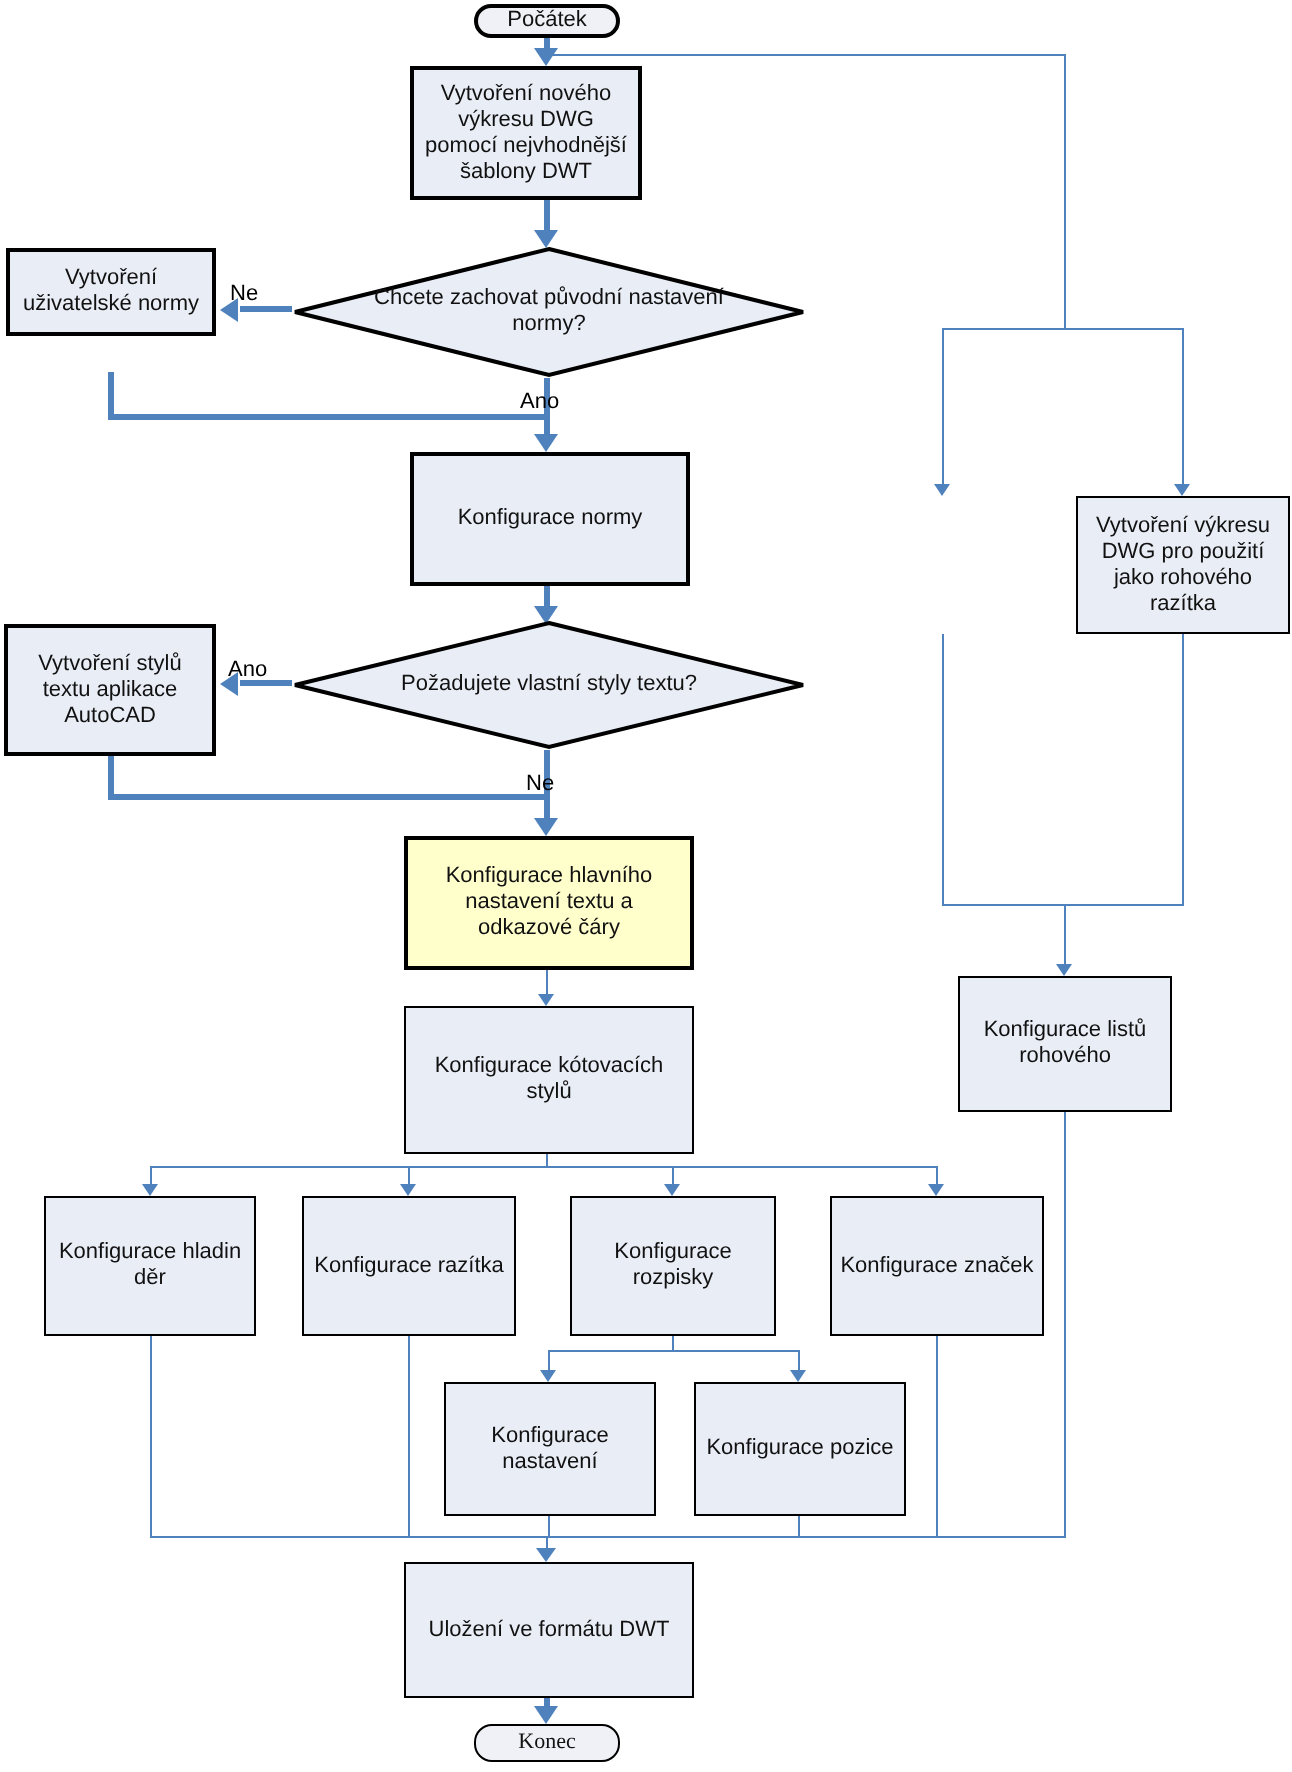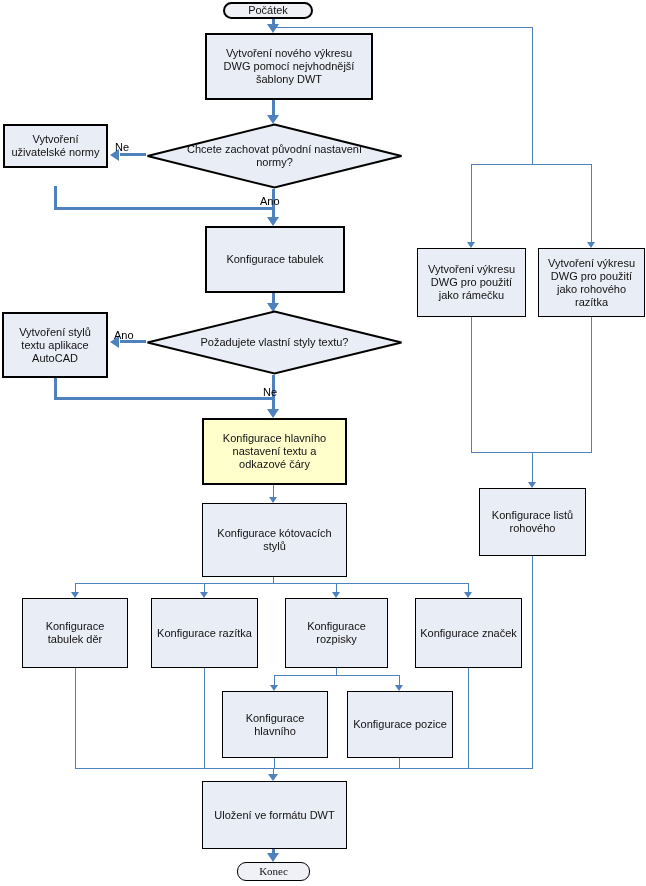--- a/index.html
+++ b/index.html
@@ -103,46 +103,43 @@
 
   <div class="seg" style="left:75px;top:668px;width:1px;height:101px"></div>
   <div class="seg" style="left:204px;top:668px;width:1px;height:101px"></div>
   <div class="seg" style="left:274px;top:758px;width:1px;height:11px"></div>
   <div class="seg" style="left:399px;top:758px;width:1px;height:11px"></div>
   <div class="seg" style="left:468px;top:668px;width:1px;height:101px"></div>
   <div class="seg" style="left:75px;top:768px;width:458px;height:1px"></div>
   <div class="seg" style="left:273px;top:768px;width:1px;height:8px"></div>
   <div class="ad-md" style="left:268px;top:774px"></div>
 
-  <div class="node terminator" style="left:223px;top:2px;width:90px;height:17px">
+  <div class="node terminator" style="left:237px;top:2px;width:73px;height:17px">
     <span>Počátek</span>
   </div>
 
-  <div class="node thick" style="left:205px;top:33px;width:168px;height:67px">
+  <div class="node thick" style="left:205px;top:33px;width:116px;height:67px">
     <span>Vytvoření nového výkresu DWG pomocí nejvhodnější šablony DWT</span>
   </div>
 
   <div class="node diamond" style="left:146px;top:123px;width:257px;height:66px">
     <svg viewBox="0 0 257 66" preserveAspectRatio="none">
       <polygon points="128.5,1.5 255.5,33 128.5,64.5 1.5,33"></polygon>
     </svg>
     <span class="dlabel">Chcete zachovat původní nastavení normy?</span>
   </div>
 
   <div class="node thick" style="left:3px;top:124px;width:105px;height:44px">
     <span>Vytvoření uživatelské normy</span>
   </div>
 
   <div class="node thick" style="left:205px;top:226px;width:140px;height:67px">
-    <span>Konfigurace tabulek</span>
+    <span>Konfigurace normy</span>
   </div>
 
-  <div class="node" style="left:417px;top:248px;width:109px;height:69px">
-    <span>Vytvoření výkresu DWG pro použití jako rámečku</span>
-  </div>
 
   <div class="node" style="left:538px;top:248px;width:107px;height:69px">
     <span>Vytvoření výkresu DWG pro použití jako rohového razítka</span>
   </div>
 
   <div class="node diamond" style="left:146px;top:310px;width:257px;height:65px">
     <svg viewBox="0 0 257 65" preserveAspectRatio="none">
       <polygon points="128.5,1.5 255.5,32.5 128.5,63.5 1.5,32.5"></polygon>
     </svg>
     <span class="dlabel" style="padding:0 30px">Požadujete vlastní styly textu?</span>
@@ -158,37 +155,37 @@
 
   <div class="node" style="left:202px;top:503px;width:145px;height:74px">
     <span>Konfigurace kótovacích stylů</span>
   </div>
 
   <div class="node" style="left:479px;top:488px;width:107px;height:68px">
     <span>Konfigurace listů rohového</span>
   </div>
 
   <div class="node" style="left:22px;top:598px;width:106px;height:70px">
-    <span>Konfigurace tabulek děr</span>
+    <span>Konfigurace hladin děr</span>
   </div>
 
   <div class="node" style="left:151px;top:598px;width:107px;height:70px">
     <span>Konfigurace razítka</span>
   </div>
 
   <div class="node" style="left:285px;top:598px;width:103px;height:70px">
     <span>Konfigurace rozpisky</span>
   </div>
 
   <div class="node" style="left:415px;top:598px;width:107px;height:70px">
     <span>Konfigurace značek</span>
   </div>
 
   <div class="node" style="left:222px;top:691px;width:106px;height:67px">
-    <span>Konfigurace hlavního</span>
+    <span>Konfigurace nastavení</span>
   </div>
 
   <div class="node" style="left:347px;top:691px;width:106px;height:67px">
     <span>Konfigurace pozice</span>
   </div>
 
   <div class="node" style="left:202px;top:781px;width:145px;height:68px">
     <span>Uložení ve formátu DWT</span>
   </div>
 

